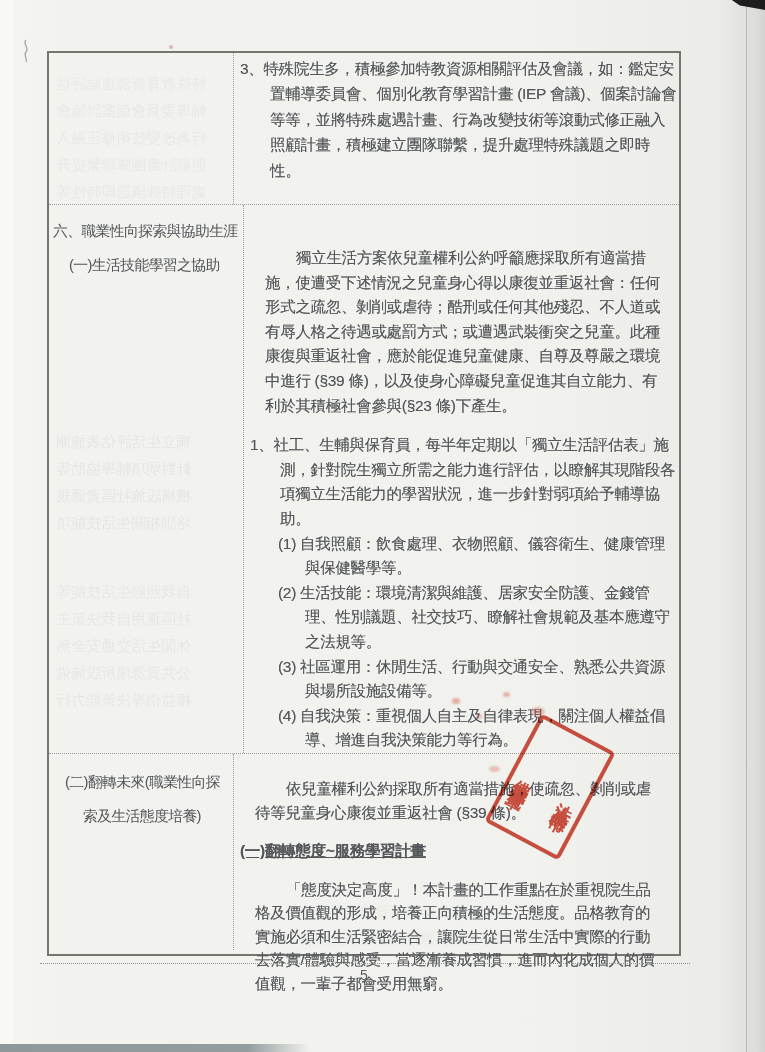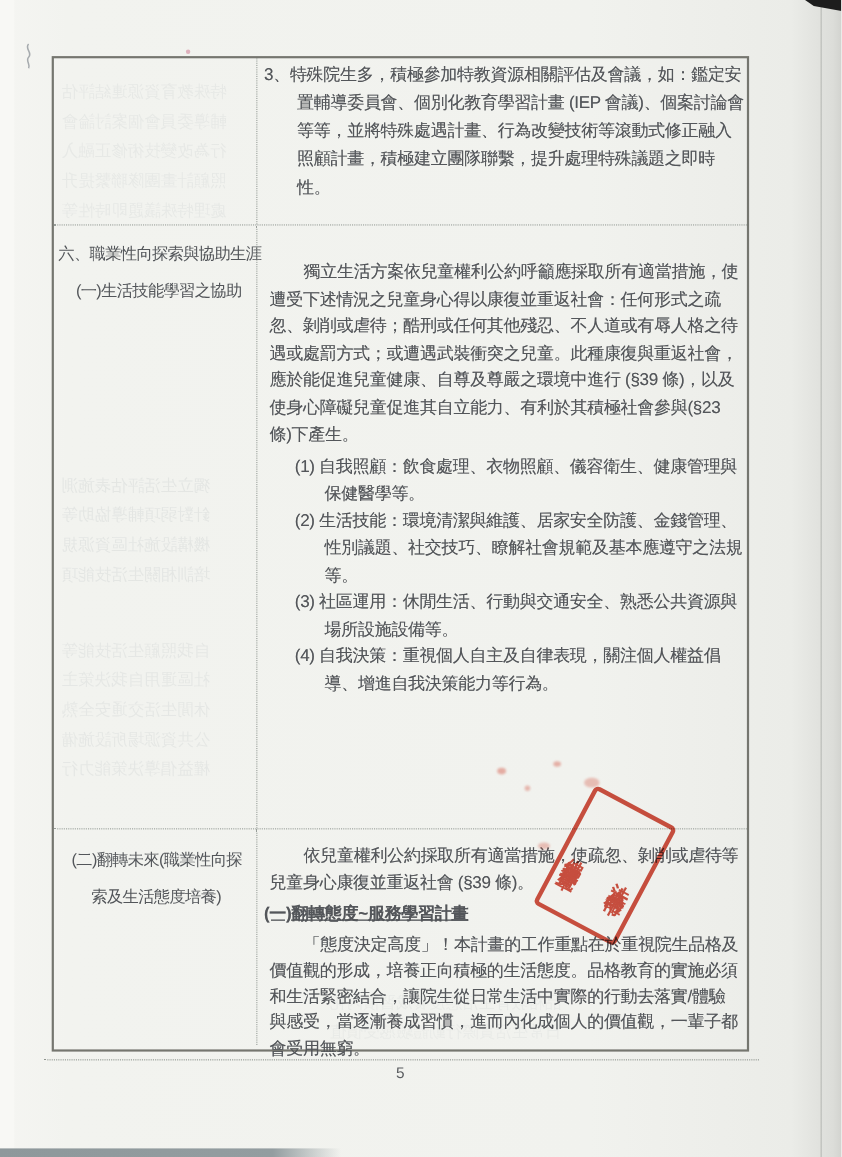--- a/index.html
+++ b/index.html
@@ -25,37 +25,37 @@
   .pink-speck{position:absolute;left:169px;top:45px;width:4px;height:4px;border-radius:50%;background:#d9a0b0;opacity:.8;}
   .pencil-mark{position:absolute;left:20px;top:38px;}
 
   
   .doc-table{
     position:absolute;left:47px;top:51px;width:634px;height:905px;
     border:2px solid #75766f;box-sizing:border-box;color:#53565a;z-index:2;
   }
   .t-row{display:flex;box-sizing:border-box;}
   .t-row1{height:152px;border-bottom:1px dotted #979d98;}
-  .t-row2{height:549px;border-bottom:1px dotted #979d98;}
+  .t-row2{height:549px;border-bottom:1px dotted #979d98;gap:10px;}
   .t-row3{height:196px;}
   .cell-l{width:184px;box-sizing:border-box;position:relative;
     font-size:14.8px;letter-spacing:-0.6px;line-height:33.5px;white-space:nowrap;}
   .cell-r{flex:1;border-left:1px dotted #979d98;box-sizing:border-box;
     padding:0 0 0 6px;position:relative;
     font-size:15.5px;letter-spacing:-0.3px;
     text-shadow:0 0 .4px rgba(83,86,90,.55);
   }
   .t-row1 .cell-r{padding-top:3px;line-height:25.4px;}
   .t-row2 .cell-r{padding-top:26px;line-height:24.6px;}
   .t-row3 .cell-r{padding-top:8px;line-height:23.5px;}
   .t-row2 .cell-l{padding:10px 0 0 4px;}
   .t-row3 .cell-l{padding:12px 0 0 0;}
 
   .item{margin:0;padding-left:30px;text-indent:-30px;}
-  .para{margin:5px;text-indent:31px;}
+  .para{margin:15px;text-indent:31px;}
   .sub{margin:0 0 0 28px;padding-left:27px;text-indent:-27px;}
   .bold-head{margin:0;font-weight:700;text-decoration:underline;}
   .l-line{white-space:nowrap;}
   .ind1{padding-left:16px;}
   .ind2{padding-left:34px;}
 
   .below-line{position:absolute;left:40px;top:963px;width:650px;border-top:1.5px dotted #8d938d;z-index:2;}
   .pagenum{position:absolute;top:967px;left:47px;width:634px;text-align:center;
     font-size:14px;color:#5a5d60;z-index:2;}
 
@@ -134,20 +134,21 @@
     </div>
   </div>
 
   <div class="t-row t-row2">
     <div class="cell-l">
       <div class="l-line">六、職業性向探索與協助生涯</div>
       <div class="l-line ind1">(一)生活技能學習之協助</div>
     </div>
     <div class="cell-r">
       <p class="para">獨立生活方案依兒童權利公約呼籲應採取所有適當措施，使遭受下述情況之兒童身心得以康復並重返社會：任何形式之疏忽、剝削或虐待；酷刑或任何其他殘忍、不人道或有辱人格之待遇或處罰方式；或遭遇武裝衝突之兒童。此種康復與重返社會，應於能促進兒童健康、自尊及尊嚴之環境中進行 (§39 條)，以及使身心障礙兒童促進其自立能力、有利於其積極社會參與(§23 條)下產生。</p>
+      <p class="item"><span>1、</span><span>社工、生輔與保育員，每半年定期以「獨立生活評估表」施測，針對院生獨立所需之能力進行評估，以瞭解其現階段各項獨立生活能力的學習狀況，進一步針對弱項給予輔導協助。</span></p>
       <p class="sub"><span>(1)</span> <span>自我照顧：飲食處理、衣物照顧、儀容衛生、健康管理與保健醫學等。</span></p>
       <p class="sub"><span>(2)</span> <span>生活技能：環境清潔與維護、居家安全防護、金錢管理、性別議題、社交技巧、瞭解社會規範及基本應遵守之法規等。</span></p>
       <p class="sub"><span>(3)</span> <span>社區運用：休閒生活、行動與交通安全、熟悉公共資源與場所設施設備等。</span></p>
       <p class="sub"><span>(4)</span> <span>自我決策：重視個人自主及自律表現，關注個人權益倡導、增進自我決策能力等行為。</span></p>
     </div>
   </div>
 
   <div class="t-row t-row3">
     <div class="cell-l">
       <div class="l-line ind1">(二)翻轉未來(職業性向探</div>

